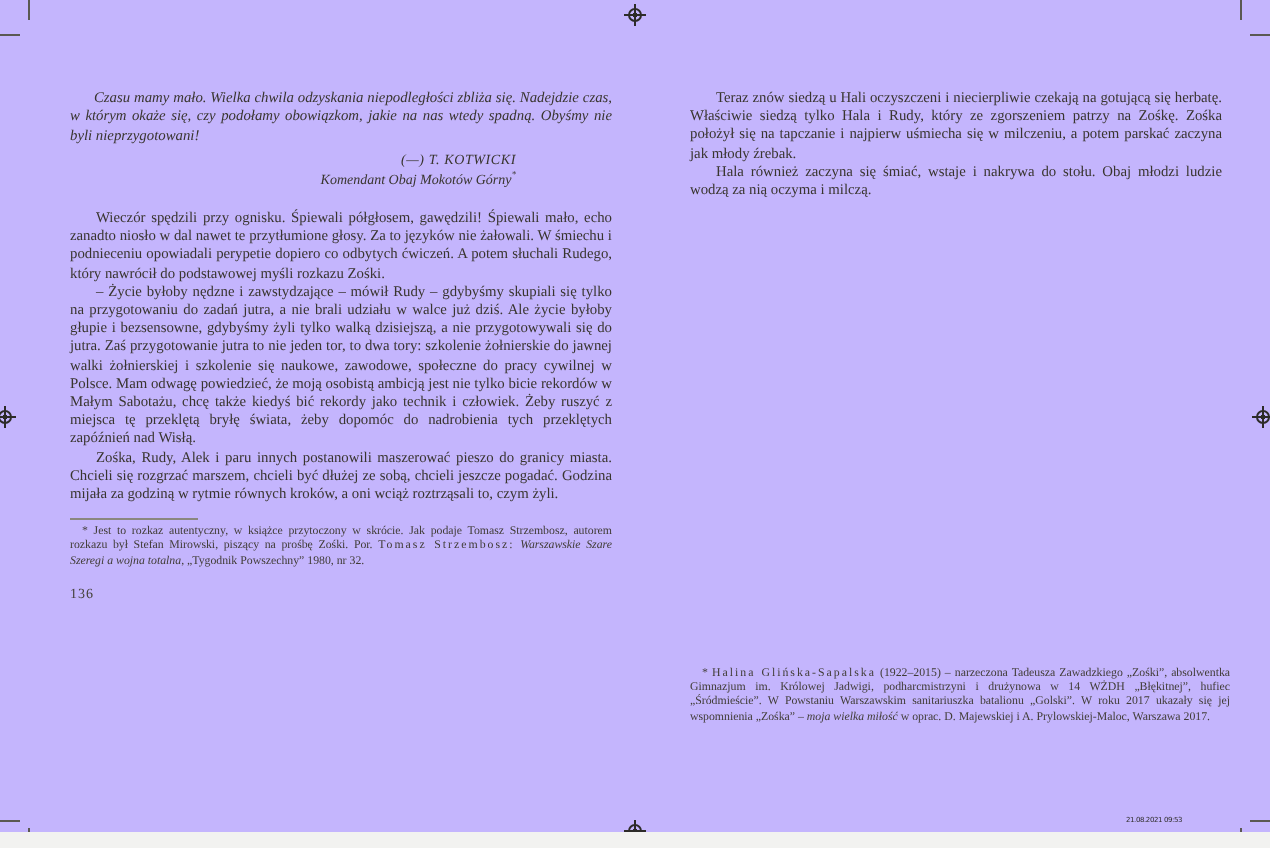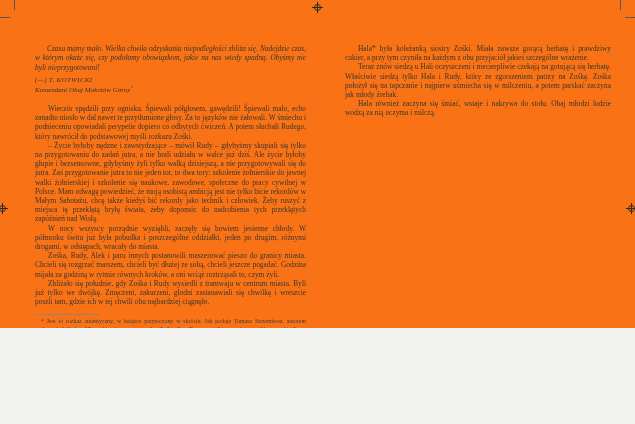--- a/index.html
+++ b/index.html
@@ -2,38 +2,38 @@
 <html lang="pl"><head>
 <meta charset="utf-8">
 <style>
   html,body{margin:0;padding:0;}
   body{
     width:635px;height:424px;overflow:hidden;
     background:#f2f2f0;
     font-family:"Liberation Serif", serif;
   }
   #canvas{
-    position:relative;width:635px;height:328px;
-    background:#f97316;overflow:hidden;
+    position:relative;width:635px;height:416px;
+    background:#c4b5fd;overflow:hidden;
     color:#39352f;
   }
   
   .page{position:absolute;top:0;height:424px;}
   #page-left{left:0;width:318px;}
   #page-right{left:318px;width:317px;}
   .text-col{position:absolute;}
   #left-col{left:35px;top:44px;width:271px;}
   #right-col{left:27px;top:44px;width:266px;}
   
   .quote{
     font-style:italic;font-size:7.4px;line-height:9.3px;
     text-align:justify;text-indent:12px;margin:0;
   }
   .attribution{
-    margin:3px 48px 0 0;text-align:left;
+    margin:3px 48px 0 0;text-align:right;
     font-style:italic;font-size:7px;line-height:10px;
   }
   .attribution .caps{font-style:italic;letter-spacing:.3px;}
   .body-par{
     font-size:7.4px;line-height:9.2px;text-align:justify;
     text-indent:13px;margin:0;
   }
   .body-par.first{margin-top:9px;}
   sup{font-size:4.5px;line-height:0;}
   
@@ -89,34 +89,31 @@
 
       <p class="quote">Czasu mamy mało. Wielka chwila odzyskania niepodległości zbliża się. Nadejdzie czas, w którym okaże się, czy podołamy obowiązkom, jakie na nas wtedy spadną. Obyśmy nie byli nieprzygotowani!</p>
 
       <div class="attribution">
         <div class="caps">(—) T. KOTWICKI</div>
         <div><span>Komendant Obaj Mokotów Górny</span><sup>*</sup></div>
       </div>
 
       <p class="body-par first">Wieczór spędzili przy ognisku. Śpiewali półgłosem, gawędzili! Śpiewali mało, echo zanadto niosło w dal nawet te przytłumione głosy. Za to języków nie żałowali. W śmiechu i podnieceniu opowiadali perypetie dopiero co odbytych ćwiczeń. A potem słuchali Rudego, który nawrócił do podstawowej myśli rozkazu Zośki.</p>
       <p class="body-par">– Życie byłoby nędzne i zawstydzające – mówił Rudy – gdybyśmy skupiali się tylko na przygotowaniu do zadań jutra, a nie brali udziału w walce już dziś. Ale życie byłoby głupie i bezsensowne, gdybyśmy żyli tylko walką dzisiejszą, a nie przygotowywali się do jutra. Zaś przygotowanie jutra to nie jeden tor, to dwa tory: szkolenie żołnierskie do jawnej walki żołnierskiej i szkolenie się naukowe, zawodowe, społeczne do pracy cywilnej w Polsce. Mam odwagę powiedzieć, że moją osobistą ambicją jest nie tylko bicie rekordów w Małym Sabotażu, chcę także kiedyś bić rekordy jako technik i człowiek. Żeby ruszyć z miejsca tę przeklętą bryłę świata, żeby dopomóc do nadrobienia tych przeklętych zapóźnień nad Wisłą.</p>
-      <p class="body-par">W nocy wszyscy porządnie wyziębli, zaczęły się bowiem jesienne chłody. W półmroku świtu już była pobudka i poszczególne oddziałki, jeden po drugim, różnymi drogami, w odstępach, wracały do miasta.</p>
       <p class="body-par">Zośka, Rudy, Alek i paru innych postanowili maszerować pieszo do granicy miasta. Chcieli się rozgrzać marszem, chcieli być dłużej ze sobą, chcieli jeszcze pogadać. Godzina mijała za godziną w rytmie równych kroków, a oni wciąż roztrząsali to, czym żyli.</p>
-      <p class="body-par">Zbliżało się południe, gdy Zośka i Rudy wysiedli z tramwaju w centrum miasta. Byli już tylko we dwójkę. Zmęczeni, zakurzeni, głodni zastanawiali się chwilkę i wreszcie poszli tam, gdzie ich w tej chwili obu najbardziej ciągnęło.</p>
 
       <div class="fn-rule"></div>
       <p class="footnote"><span>* Jest to rozkaz autentyczny, w książce przytoczony w skrócie. Jak podaje Tomasz Strzembosz, autorem rozkazu był Stefan Mirowski, piszący na prośbę Zośki. Por. </span><span class="fn-spaced">Tomasz Strzembosz:</span><span class="fn-italic"> Warszawskie Szare Szeregi a wojna totalna</span><span>, „Tygodnik Powszechny” 1980, nr 32.</span></p>
 
       <div class="page-number">136</div>
     </div>
   </div>
 
   <div class="page" id="page-right">
     <div class="text-col" id="right-col">
-      <p class="body-par">Hala* była koleżanką siostry Zośki. Miała zawsze gorącą herbatę i prawdziwy cukier, a przy tym czyniła na każdym z obu przyjaciół jakieś szczególne wrażenie.</p>
       <p class="body-par">Teraz znów siedzą u Hali oczyszczeni i niecierpliwie czekają na gotującą się herbatę. Właściwie siedzą tylko Hala i Rudy, który ze zgorszeniem patrzy na Zośkę. Zośka położył się na tapczanie i najpierw uśmiecha się w milczeniu, a potem parskać zaczyna jak młody źrebak.</p>
       <p class="body-par">Hala również zaczyna się śmiać, wstaje i nakrywa do stołu. Obaj młodzi ludzie wodzą za nią oczyma i milczą.</p>
     </div>
 
     <div id="right-footnote">
       <p class="footnote"><span>* </span><span class="fn-spaced">Halina Glińska-Sapalska</span><span> (1922–2015) – narzeczona Tadeusza Zawadzkiego „Zośki”, absolwentka Gimnazjum im. Królowej Jadwigi, podharcmistrzyni i drużynowa w 14 WŻDH „Błękitnej”, hufiec „Śródmieście”. W Powstaniu Warszawskim sanitariuszka batalionu „Golski”. W roku 2017 ukazały się jej wspomnienia „Zośka” – </span><span class="fn-italic">moja wielka miłość</span><span> w oprac. D. Majewskiej i A. Prylowskiej-Maloc, Warszawa 2017.</span></p>
     </div>
   </div>
 
   <div class="crop v" style="left:14px;top:0;"></div>

